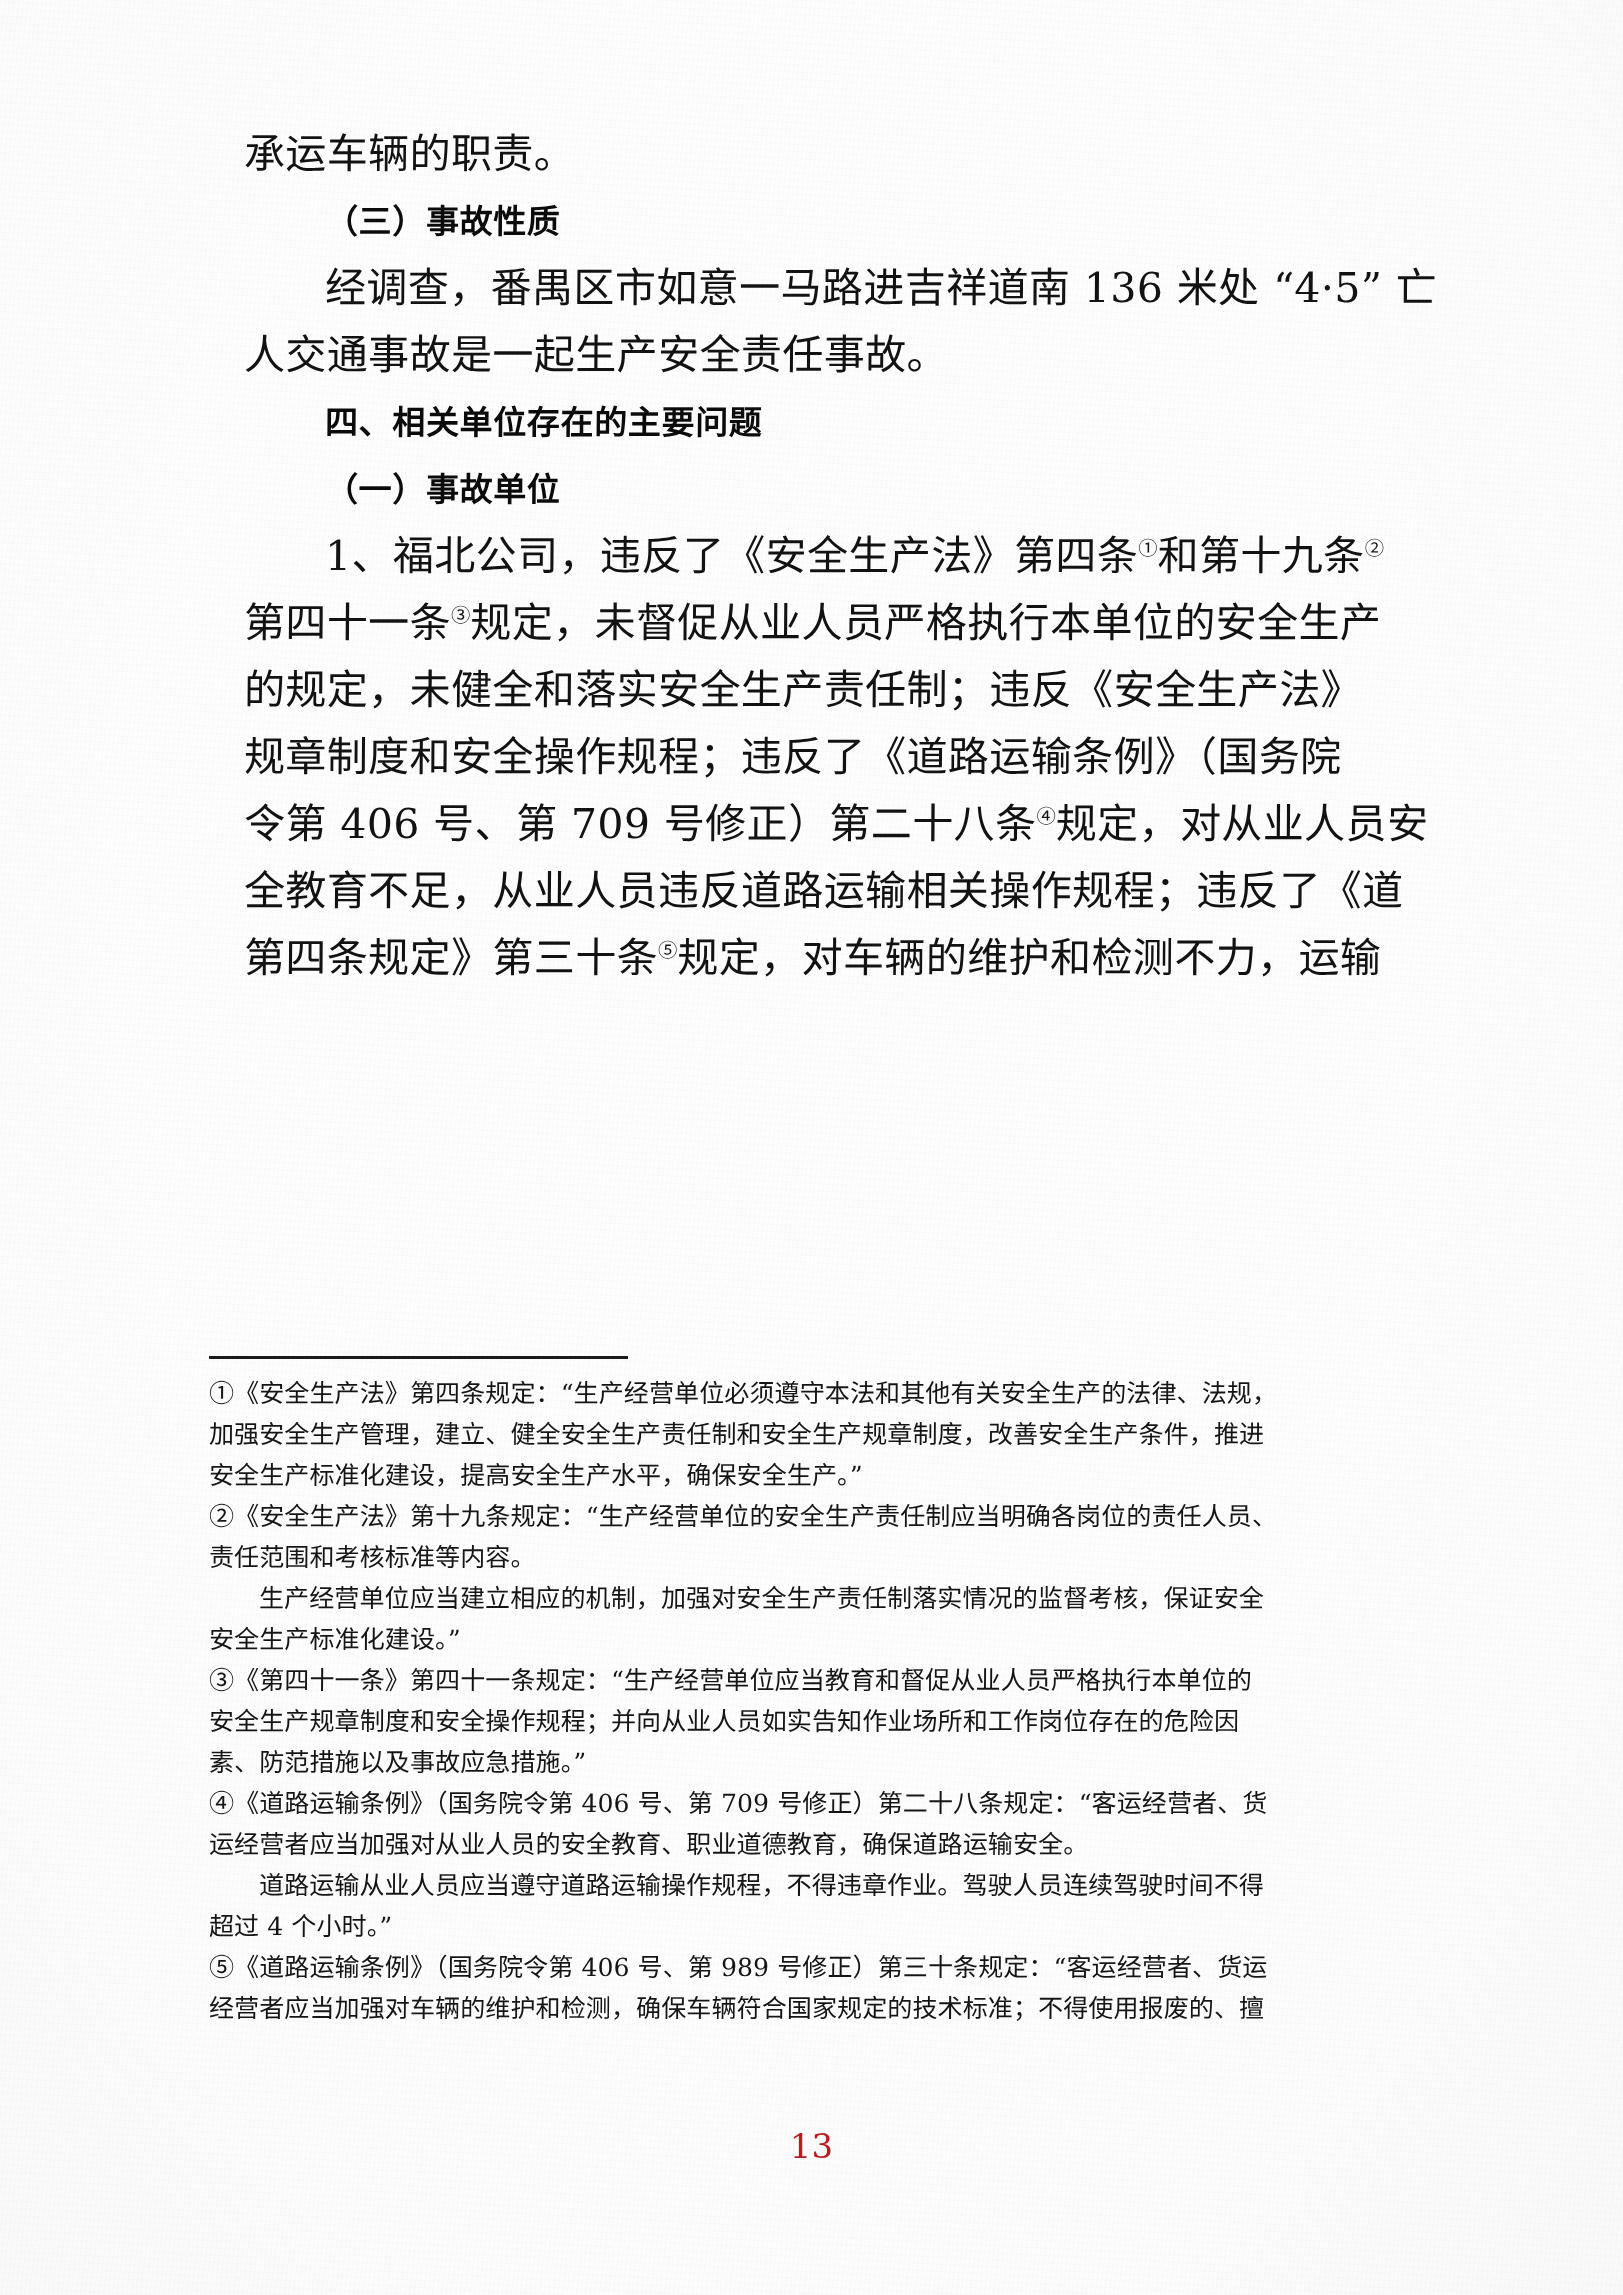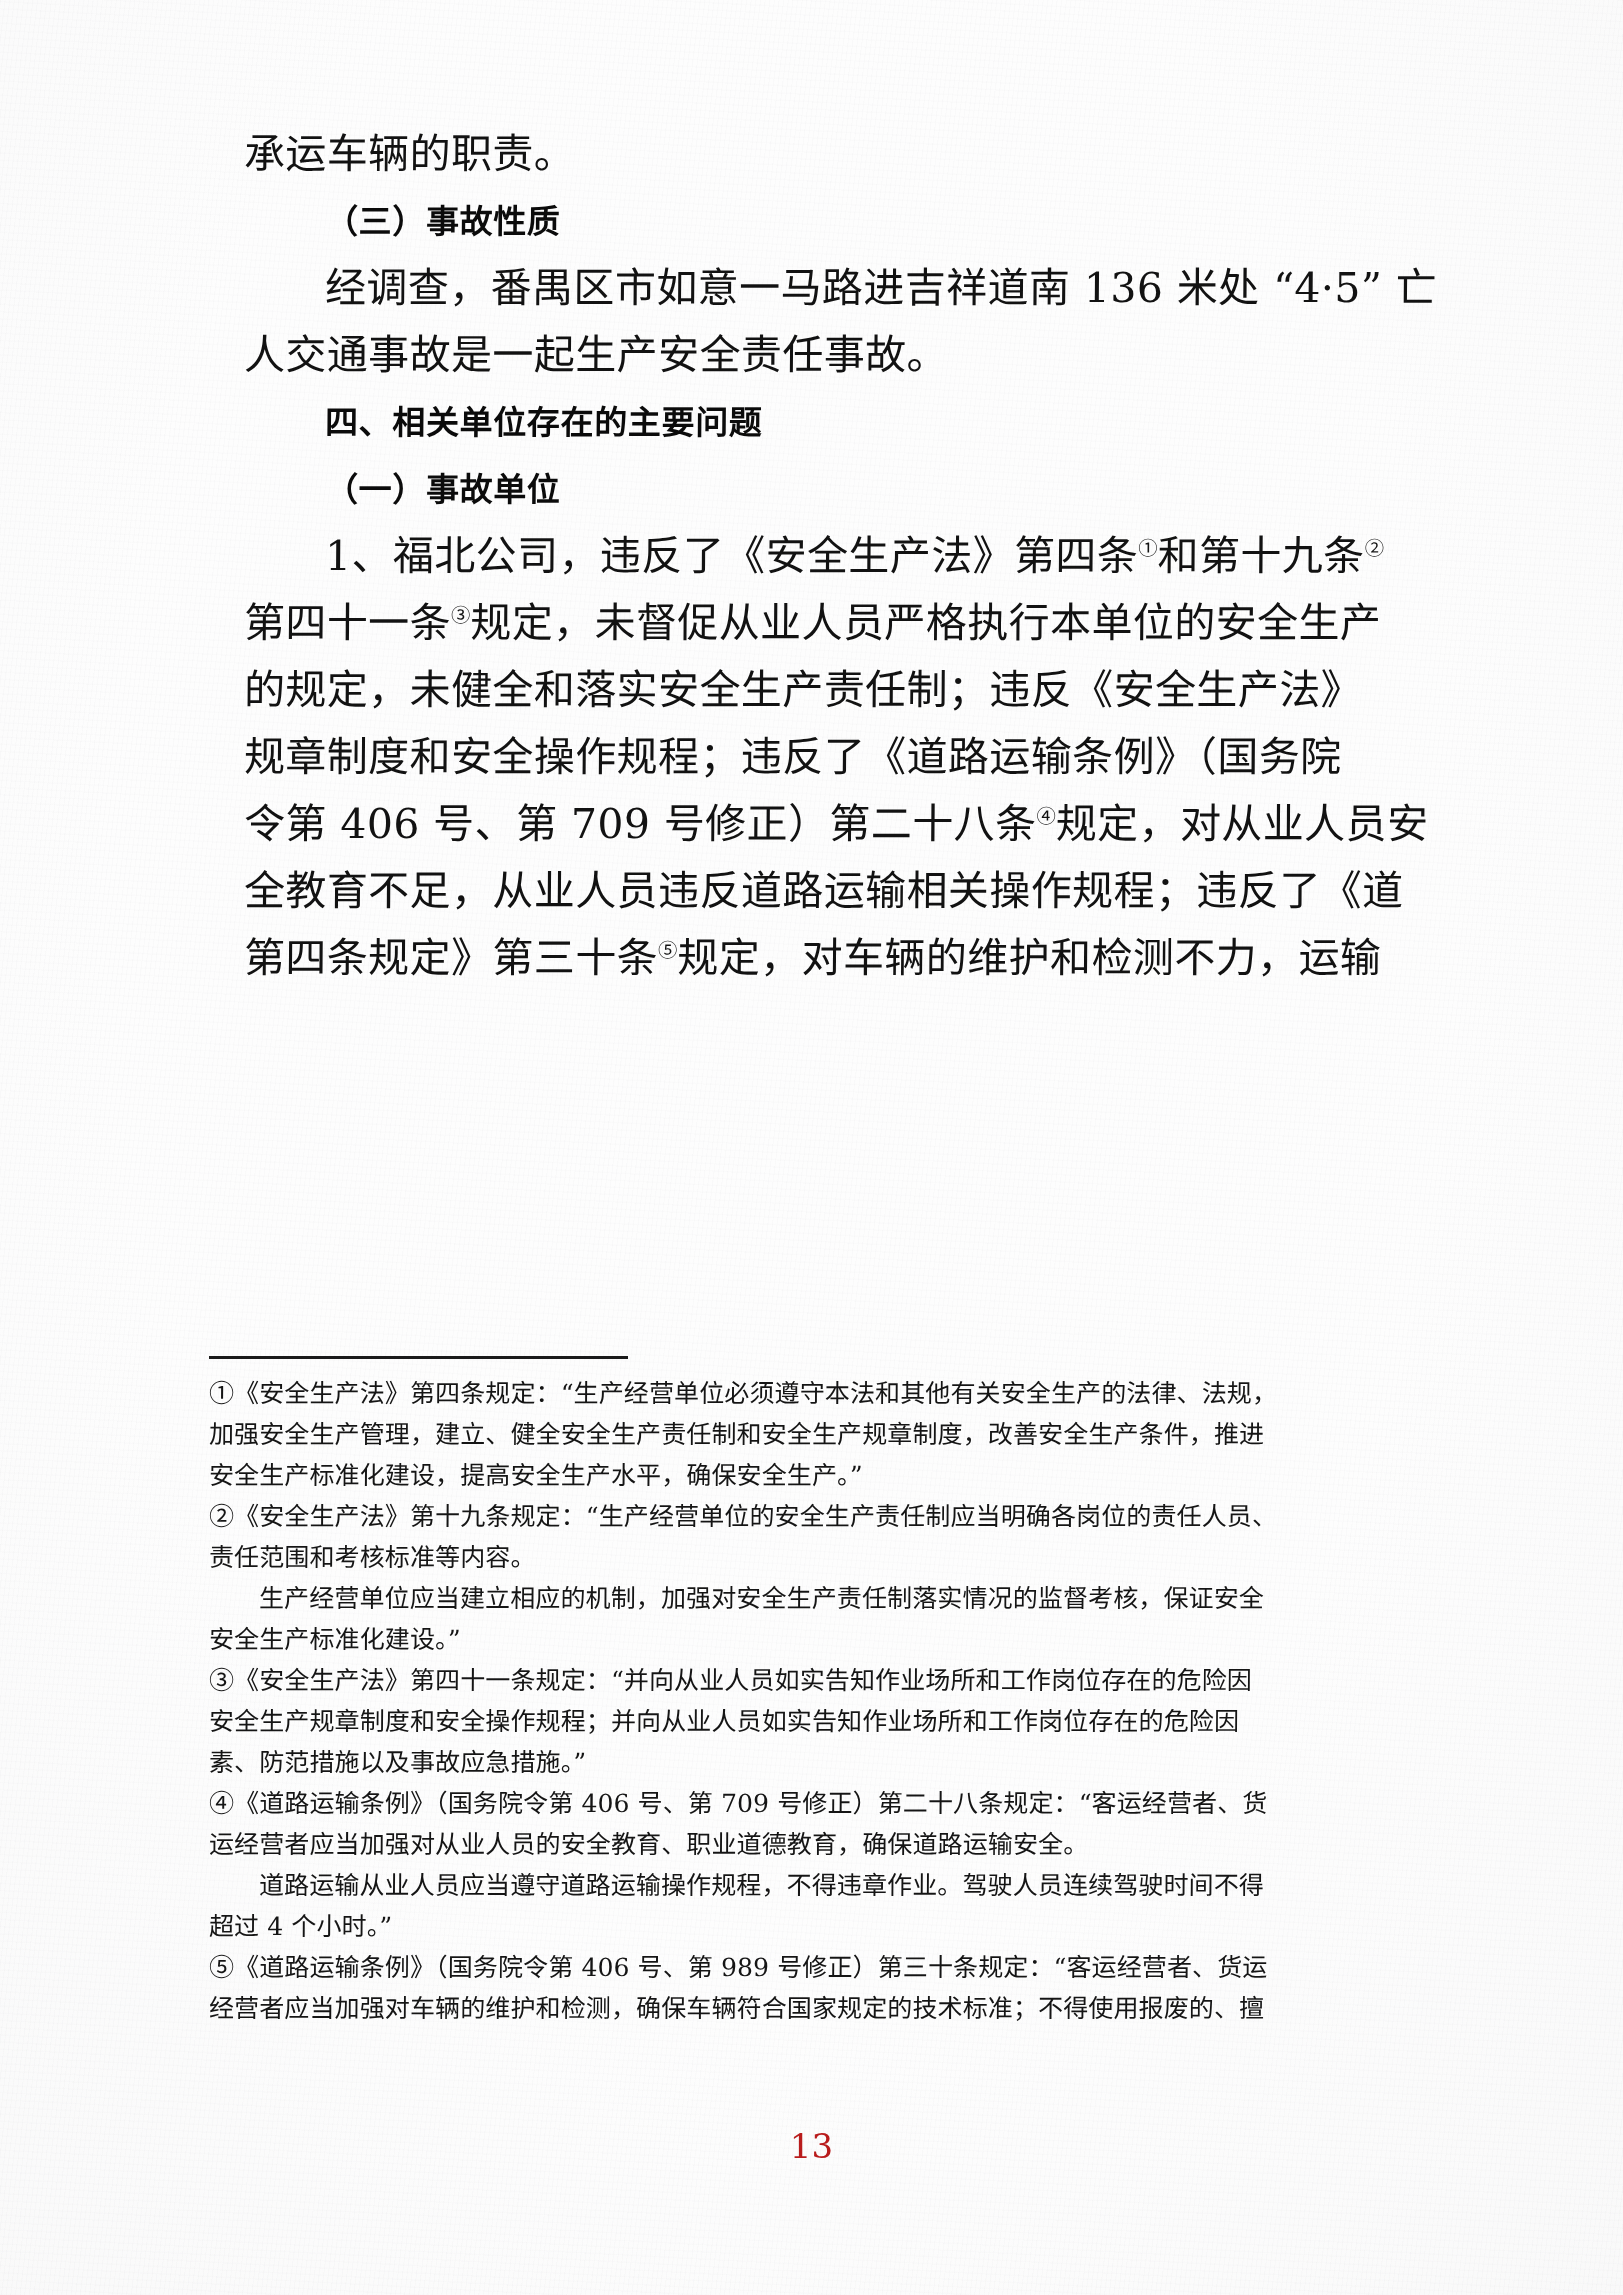--- a/index.html
+++ b/index.html
@@ -181,21 +181,21 @@
 
     <div class="fn-line">①《安全生产法》第四条规定：“生产经营单位必须遵守本法和其他有关安全生产的法律、法规，</div>
     <div class="fn-line">加强安全生产管理，建立、健全安全生产责任制和安全生产规章制度，改善安全生产条件，推进</div>
     <div class="fn-line">安全生产标准化建设，提高安全生产水平，确保安全生产。”</div>
 
     <div class="fn-line">②《安全生产法》第十九条规定：“生产经营单位的安全生产责任制应当明确各岗位的责任人员、</div>
     <div class="fn-line">责任范围和考核标准等内容。</div>
     <div class="fn-line fn-indent">生产经营单位应当建立相应的机制，加强对安全生产责任制落实情况的监督考核，保证安全</div>
     <div class="fn-line">安全生产标准化建设。”</div>
 
-    <div class="fn-line">③《安全生产法》第四十一条规定：“并向从业人员如实告知作业场所和工作岗位存在的危险因</div>
+    <div class="fn-line">③《第四十一条》第四十一条规定：“生产经营单位应当教育和督促从业人员严格执行本单位的</div>
     <div class="fn-line">安全生产规章制度和安全操作规程；并向从业人员如实告知作业场所和工作岗位存在的危险因</div>
     <div class="fn-line">素、防范措施以及事故应急措施。”</div>
 
     <div class="fn-line">④《道路运输条例》（国务院令第 406 号、第 709 号修正）第二十八条规定：“客运经营者、货</div>
     <div class="fn-line">运经营者应当加强对从业人员的安全教育、职业道德教育，确保道路运输安全。</div>
     <div class="fn-line fn-indent">道路运输从业人员应当遵守道路运输操作规程，不得违章作业。驾驶人员连续驾驶时间不得</div>
     <div class="fn-line">超过 4 个小时。”</div>
 
     <div class="fn-line">⑤《道路运输条例》（国务院令第 406 号、第 989 号修正）第三十条规定：“客运经营者、货运</div>
     <div class="fn-line">经营者应当加强对车辆的维护和检测，确保车辆符合国家规定的技术标准；不得使用报废的、擅</div>

